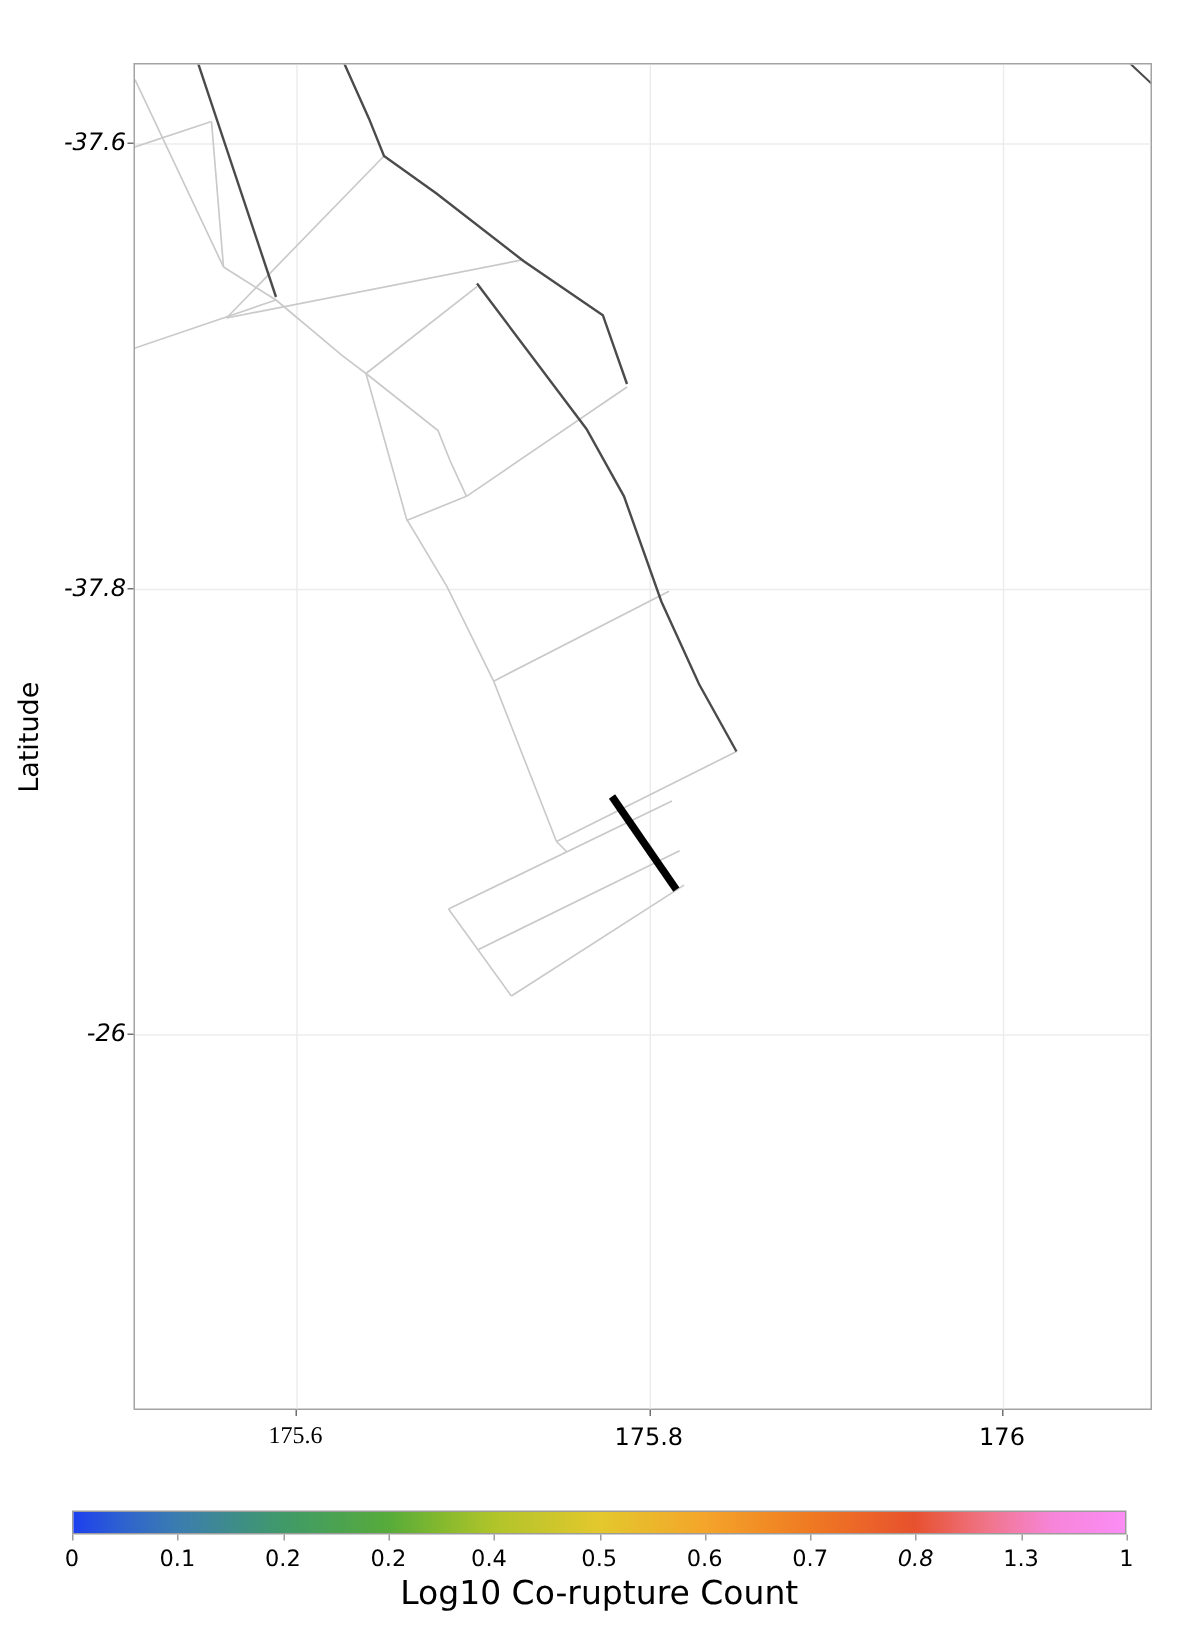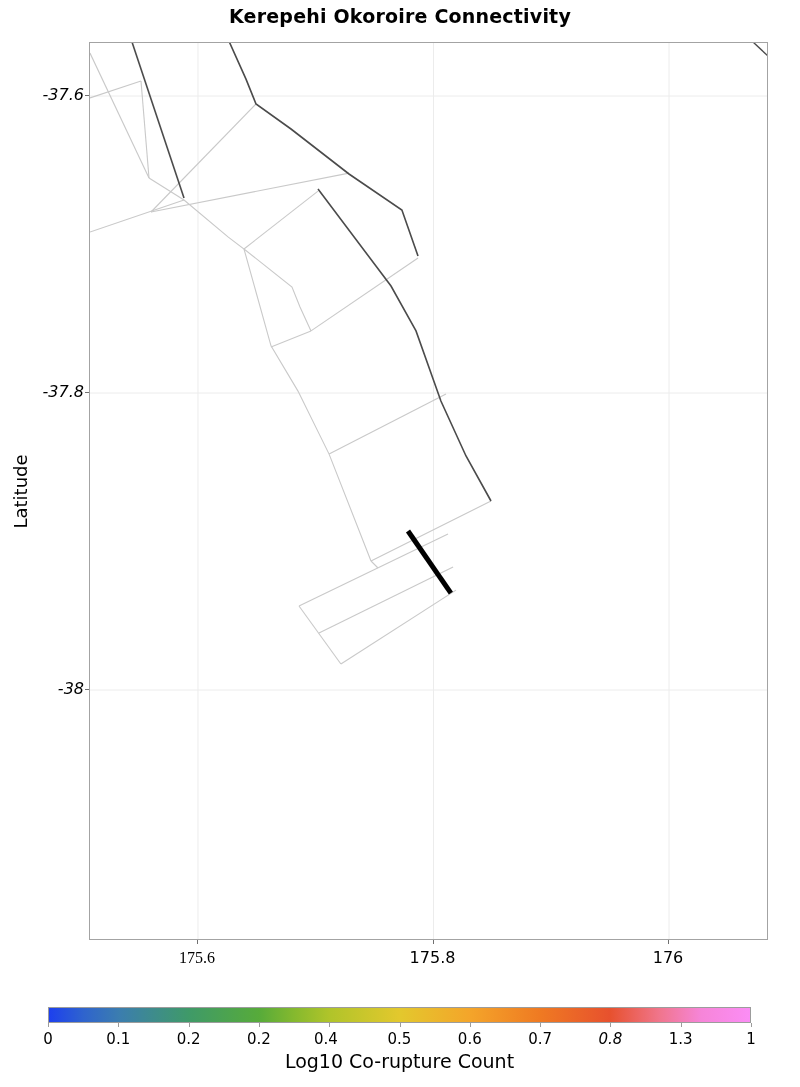--- a/index.html
+++ b/index.html
@@ -10,27 +10,26 @@
   .plot svg{position:absolute;left:0;top:0;}
   .ylabel{position:absolute;left:-180px;top:481px;width:400px;text-align:center;font-size:18px;transform:rotate(-90deg);transform-origin:center;}
   .xlabel{position:absolute;left:89px;top:973px;width:679px;text-align:center;font-size:18px;}
   .ytick-label{position:absolute;width:70px;text-align:right;font-size:16px;line-height:16px;font-style:italic;}
   .xtick-label{position:absolute;width:80px;text-align:center;font-size:16px;line-height:16px;}
   .tick{position:absolute;background:#707070;}
   .cbar-wrap{position:absolute;left:48px;top:1007px;width:703px;height:16px;border:1px solid #9c9c9c;box-sizing:border-box;}
   .cbar-grad{position:absolute;inset:0;}
   .cbar-ticklabel{position:absolute;top:1030px;width:60px;margin-left:-30px;text-align:center;font-size:15px;}
   .cbar-tick{position:absolute;top:1023px;width:1px;height:4px;background:#9c9c9c;}
-  .cbar-label{position:absolute;left:48px;top:1050px;width:703px;text-align:center;font-size:19px;}
+  .cbar-label{position:absolute;left:48px;top:1050px;width:703px;text-align:center;font-size:22px;}
 </style>
 </head>
 <body>
 
 <div class="figure">
-  <div class="chart-title">Kerepehi Okoroire Connectivity</div>
 
   <div class="plot">
     <svg id="plot-svg" width="679" height="898" viewBox="0 0 679 898" xmlns="http://www.w3.org/2000/svg">
         <line x1="107.98525841137807" x2="107.98525841137807" y1="0" y2="898" stroke="#ececec" stroke-width="1"></line>
         <line x1="343.50381547001217" x2="343.50381547001217" y1="0" y2="898" stroke="#ececec" stroke-width="1"></line>
         <line x1="579.0223725286129" x2="579.0223725286129" y1="0" y2="898" stroke="#ececec" stroke-width="1"></line>
         <line y1="53.01571026955346" y2="53.01571026955346" x1="0" x2="679" stroke="#ececec" stroke-width="1"></line>
         <line y1="350.0224904911476" y2="350.0224904911476" x1="0" x2="679" stroke="#ececec" stroke-width="1"></line>
         <line y1="647.0292707127521" y2="647.0292707127521" x1="0" x2="679" stroke="#ececec" stroke-width="1"></line>
         <polyline points="0.0,10.1 59.0,135.0" fill="none" stroke="#c9c9c9" stroke-width="1.1" stroke-linecap="butt" stroke-linejoin="miter"></polyline>
@@ -69,21 +68,21 @@
       <div class="tick" style="left: 85px; top: 689.029px; width: 4px; height: 1px;"></div>
     </div>
   <div id="xtick-labels">
       <div class="xtick-label" style="left: 156.985px; top: 950px; font-family: Liberation Serif, serif;">175.6</div>
       <div class="xtick-label" style="left: 392.504px; top: 950px;">175.8</div>
       <div class="xtick-label" style="left: 628.022px; top: 950px;">176</div>
     </div>
   <div id="ytick-labels">
       <div class="ytick-label" style="left: 14px; top: 87.0157px;">-37.6</div>
       <div class="ytick-label" style="left: 14px; top: 384.022px;">-37.8</div>
-      <div class="ytick-label" style="left: 14px; top: 681.029px;">-38</div>
+      <div class="ytick-label" style="left: 14px; top: 681.029px;">-26</div>
     </div>
 
   <div class="ylabel">Latitude</div>
 
   <div class="cbar-wrap">
     <div class="cbar-grad" id="cbar-grad" style="background: linear-gradient(to right, rgb(29, 64, 238) 0%, rgb(47, 100, 205) 5%, rgb(59, 125, 175) 10%, rgb(62, 140, 139) 15%, rgb(63, 154, 104) 20%, rgb(87, 171, 58) 30%, rgb(133, 185, 46) 35%, rgb(176, 196, 42) 40%, rgb(227, 200, 45) 50%, rgb(244, 165, 42) 60%, rgb(239, 122, 34) 70%, rgb(231, 81, 46) 80%, rgb(240, 117, 139) 87%, rgb(246, 133, 216) 93%, rgb(251, 141, 245) 100%);"></div>
   </div>
   <div id="cbar-ticks">
       <div class="cbar-tick" style="left: 48px;"></div>
       <div class="cbar-ticklabel" style="left: 48px;">0</div>

